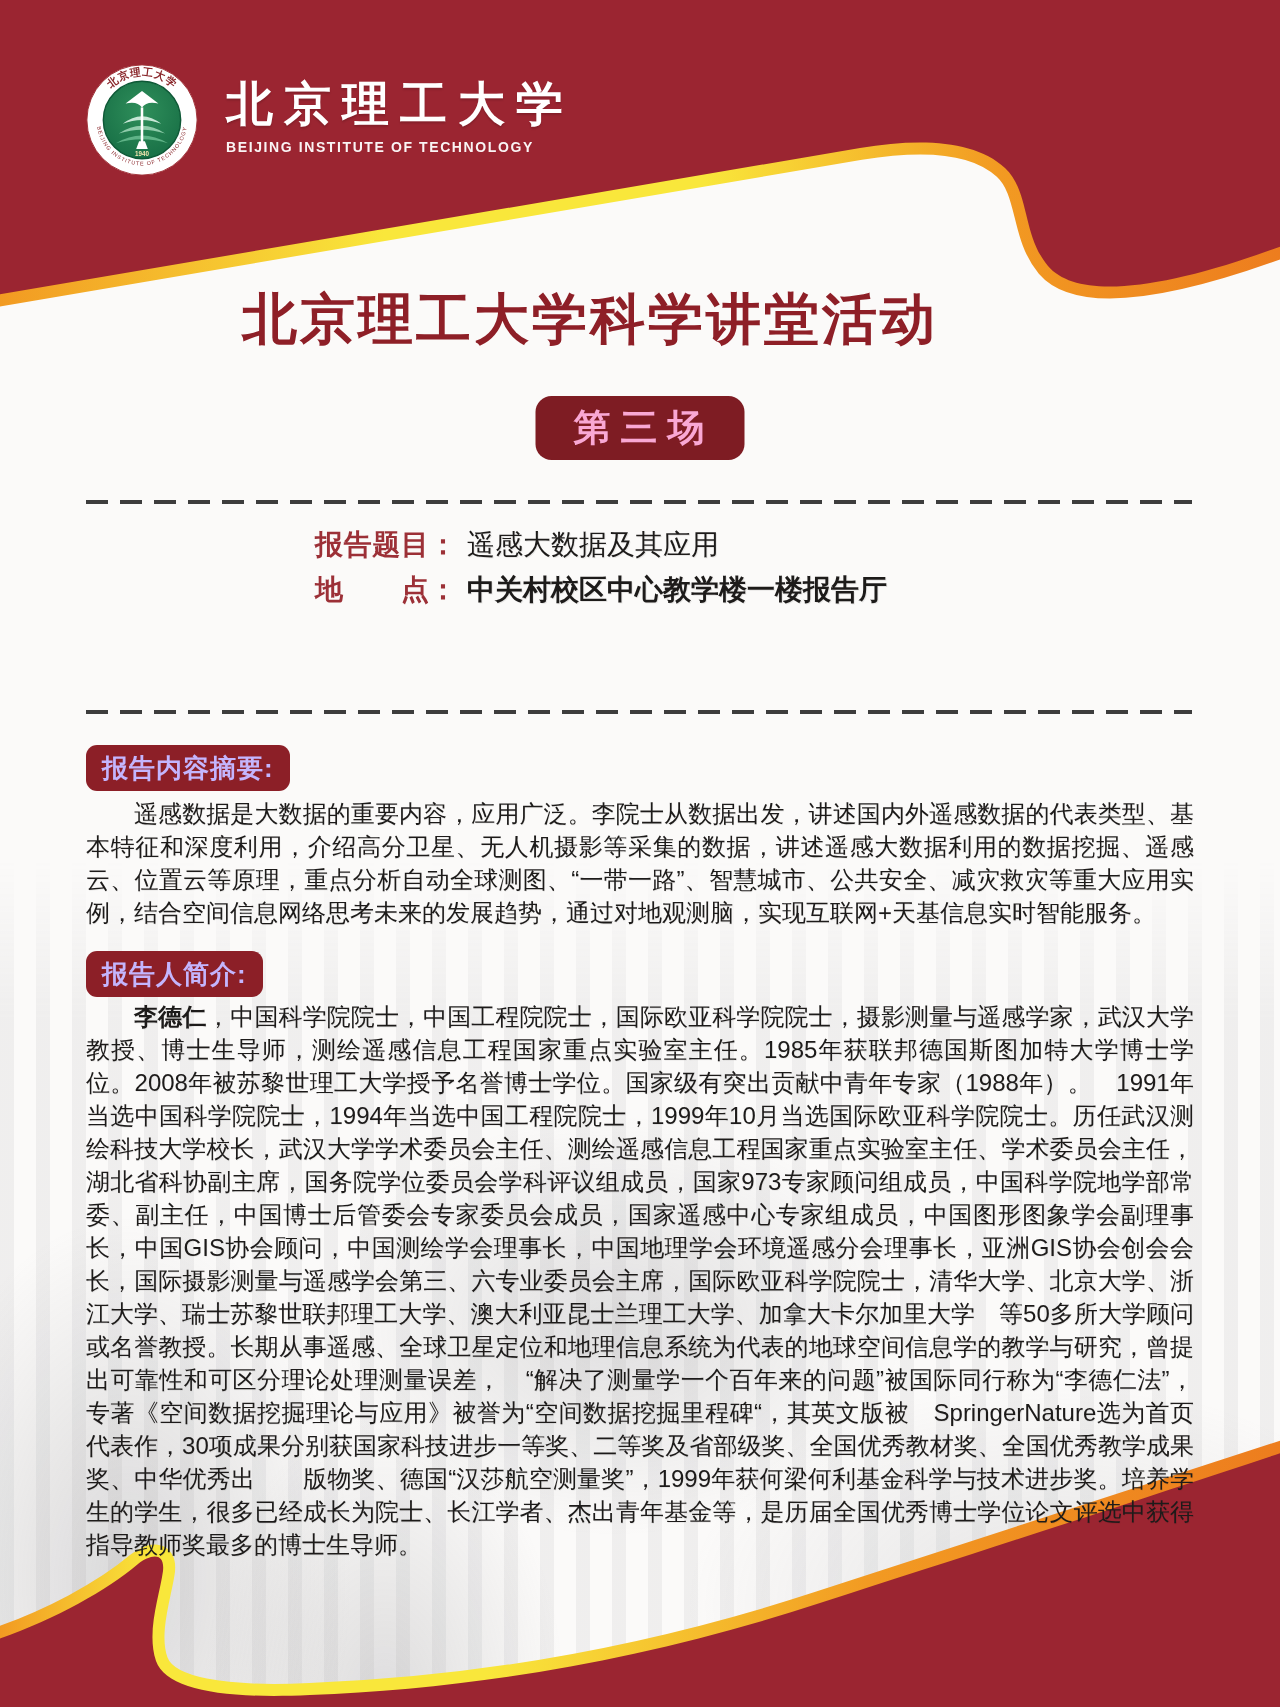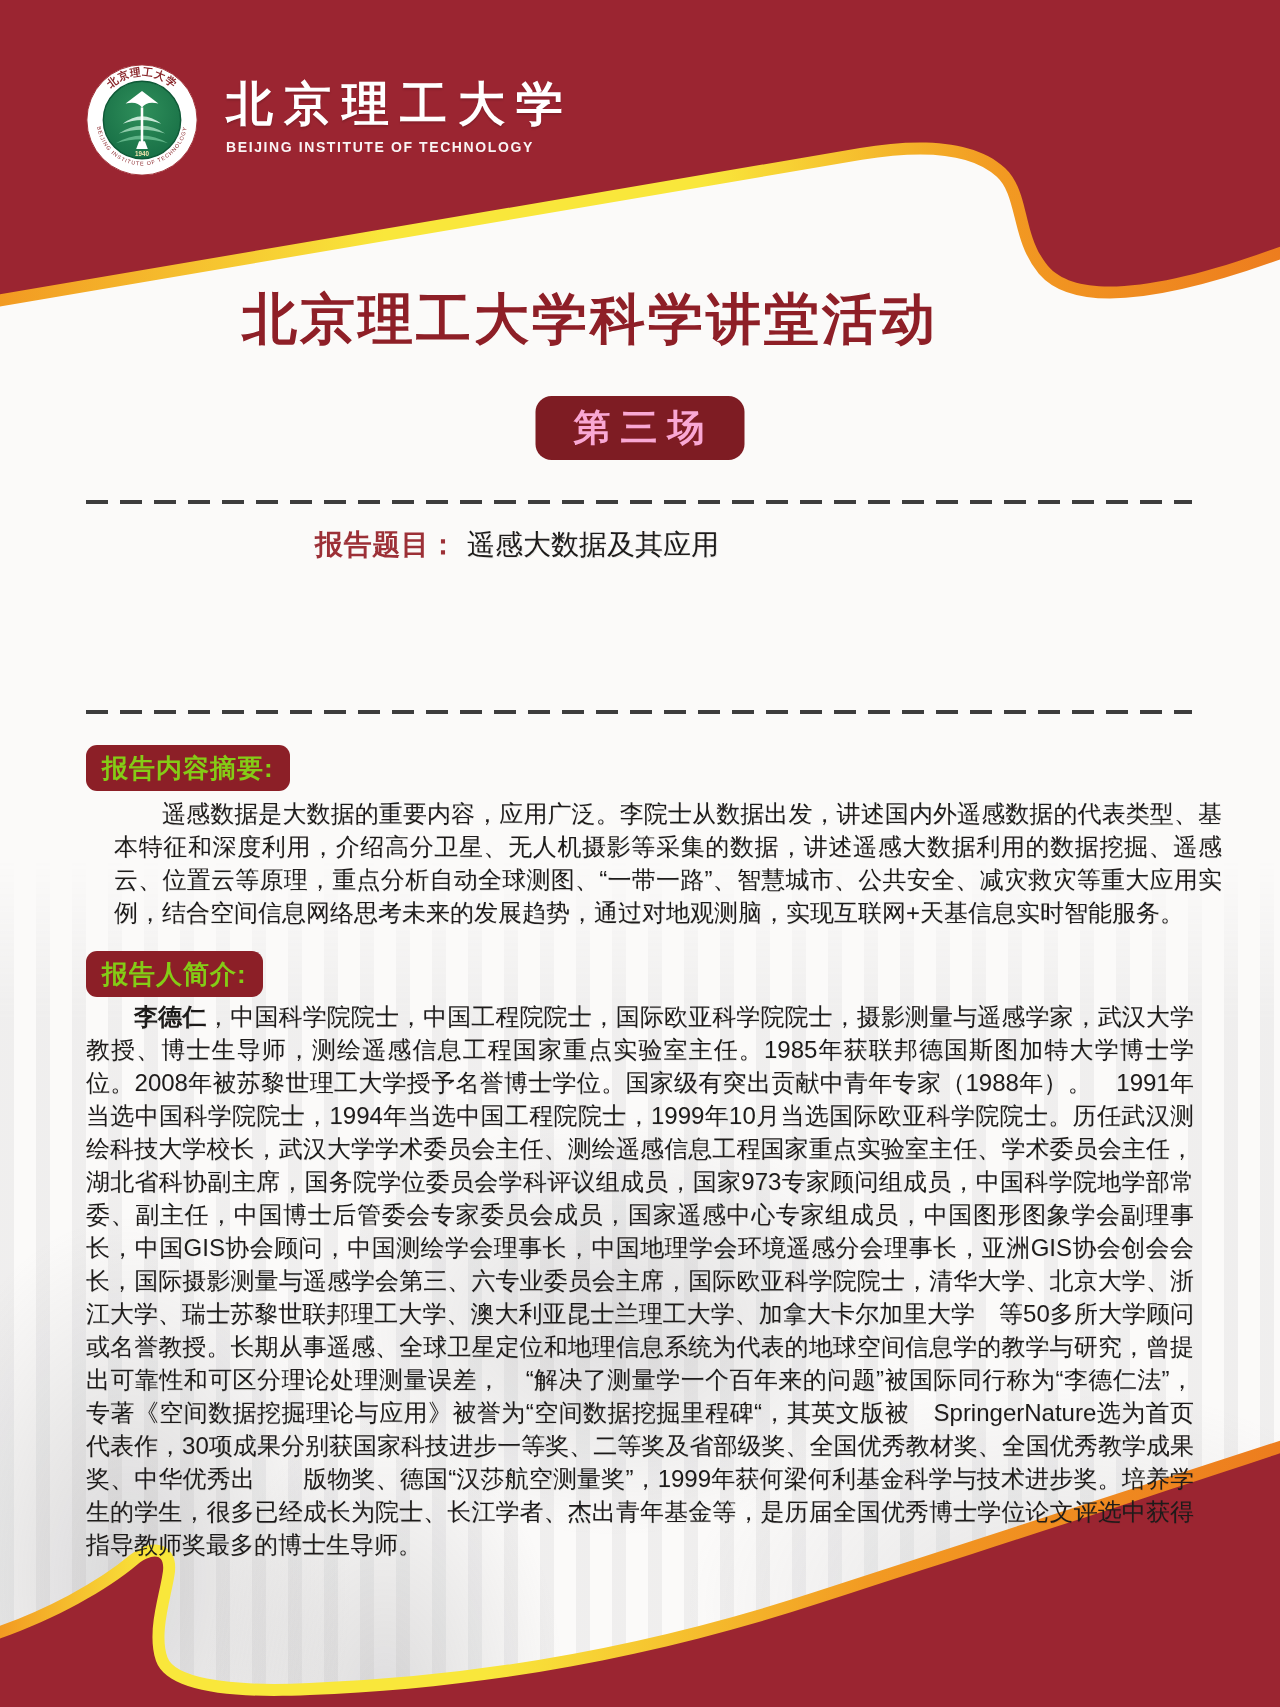--- a/index.html
+++ b/index.html
@@ -64,33 +64,33 @@
 
   .details{position:absolute;left:315px;top:522px;z-index:5;}
   .detail-row{height:45px;line-height:45px;font-size:28px;white-space:nowrap;}
   .dl-label{display:inline-block;width:114px;color:var(--label-red);font-weight:800;
             text-align:justify;text-align-last:justify;vertical-align:top;}
   .dl-colon{color:var(--label-red);font-weight:800;}
   .dl-value{color:var(--ink);font-weight:600;margin-left:10px;text-shadow:1px 1px 0 rgba(0,0,0,0.08);}
   .detail-row.strong .dl-value{font-weight:400;}
 
   .section-badge{
-    position:absolute;left:86px;z-index:5;background:var(--section-red);color:#84cc16;
+    position:absolute;left:86px;z-index:5;background:var(--section-red);color:#c4b5fd;
     height:46px;line-height:46px;padding:0 16px;border-radius:11px;
     font-size:26px;font-weight:800;letter-spacing:1px;
   }
   .abstract-badge{top:745px;}
   .bio-badge{top:951px;}
 
   .para{
     position:absolute;left:86px;width:1108px;z-index:5;
     color:var(--ink);font-size:24px;line-height:33px;font-weight:500;
     text-align:justify;text-indent:48px;text-shadow:0.5px 0.5px 0 rgba(0,0,0,0.06);
   }
-  .abstract-text{top:797px;margin-left:28px;}
+  .abstract-text{top:797px;}
   .bio-text{top:1000px;}
   .bio-name{font-weight:800;}
 
   .emblem-ring-text{fill:#8A272B;letter-spacing:1px;}
 </style>
 </head>
 <body>
 
 <div class="page">
 
@@ -147,20 +147,23 @@
 
   <h1 class="main-title">北京理工大学科学讲堂活动</h1>
   <div class="session-badge">第三场</div>
 
   <div class="dash dash-1"></div>
 
   <div class="details">
     <div class="detail-row strong">
       <span class="dl-label">报告题目</span><span class="dl-colon">：</span><span class="dl-value">遥感大数据及其应用</span>
     </div>
+    <div class="detail-row">
+      <span class="dl-label">地点</span><span class="dl-colon">：</span><span class="dl-value">中关村校区中心教学楼一楼报告厅</span>
+    </div>
   </div>
 
   <div class="dash dash-2"></div>
 
   <div class="section-badge abstract-badge">报告内容摘要:</div>
   <p class="para abstract-text">遥感数据是大数据的重要内容，应用广泛。李院士从数据出发，讲述国内外遥感数据的代表类型、基本特征和深度利用，介绍高分卫星、无人机摄影等采集的数据，讲述遥感大数据利用的数据挖掘、遥感云、位置云等原理，重点分析自动全球测图、“一带一路”、智慧城市、公共安全、减灾救灾等重大应用实例，结合空间信息网络思考未来的发展趋势，通过对地观测脑，实现互联网+天基信息实时智能服务。</p>
 
   <div class="section-badge bio-badge">报告人简介:</div>
   <p class="para bio-text"><span class="bio-name">李德仁</span><span>，中国科学院院士，中国工程院院士，国际欧亚科学院院士，摄影测量与遥感学家，武汉大学教授、博士生导师，测绘遥感信息工程国家重点实验室主任。1985年获联邦德国斯图加特大学博士学位。2008年被苏黎世理工大学授予名誉博士学位。国家级有突出贡献中青年专家（1988年）。　1991年当选中国科学院院士，1994年当选中国工程院院士，1999年10月当选国际欧亚科学院院士。历任武汉测绘科技大学校长，武汉大学学术委员会主任、测绘遥感信息工程国家重点实验室主任、学术委员会主任，湖北省科协副主席，国务院学位委员会学科评议组成员，国家973专家顾问组成员，中国科学院地学部常委、副主任，中国博士后管委会专家委员会成员，国家遥感中心专家组成员，中国图形图象学会副理事长，中国GIS协会顾问，中国测绘学会理事长，中国地理学会环境遥感分会理事长，亚洲GIS协会创会会长，国际摄影测量与遥感学会第三、六专业委员会主席，国际欧亚科学院院士，清华大学、北京大学、浙江大学、瑞士苏黎世联邦理工大学、澳大利亚昆士兰理工大学、加拿大卡尔加里大学　等50多所大学顾问或名誉教授。长期从事遥感、全球卫星定位和地理信息系统为代表的地球空间信息学的教学与研究，曾提出可靠性和可区分理论处理测量误差，　“解决了测量学一个百年来的问题”被国际同行称为“李德仁法”，专著《空间数据挖掘理论与应用》被誉为“空间数据挖掘里程碑“，其英文版被　SpringerNature选为首页代表作，30项成果分别获国家科技进步一等奖、二等奖及省部级奖、全国优秀教材奖、全国优秀教学成果奖、中华优秀出　　版物奖、德国“汉莎航空测量奖”，1999年获何梁何利基金科学与技术进步奖。培养学生的学生，很多已经成长为院士、长江学者、杰出青年基金等，是历届全国优秀博士学位论文评选中获得指导教师奖最多的博士生导师。</span></p>
 

